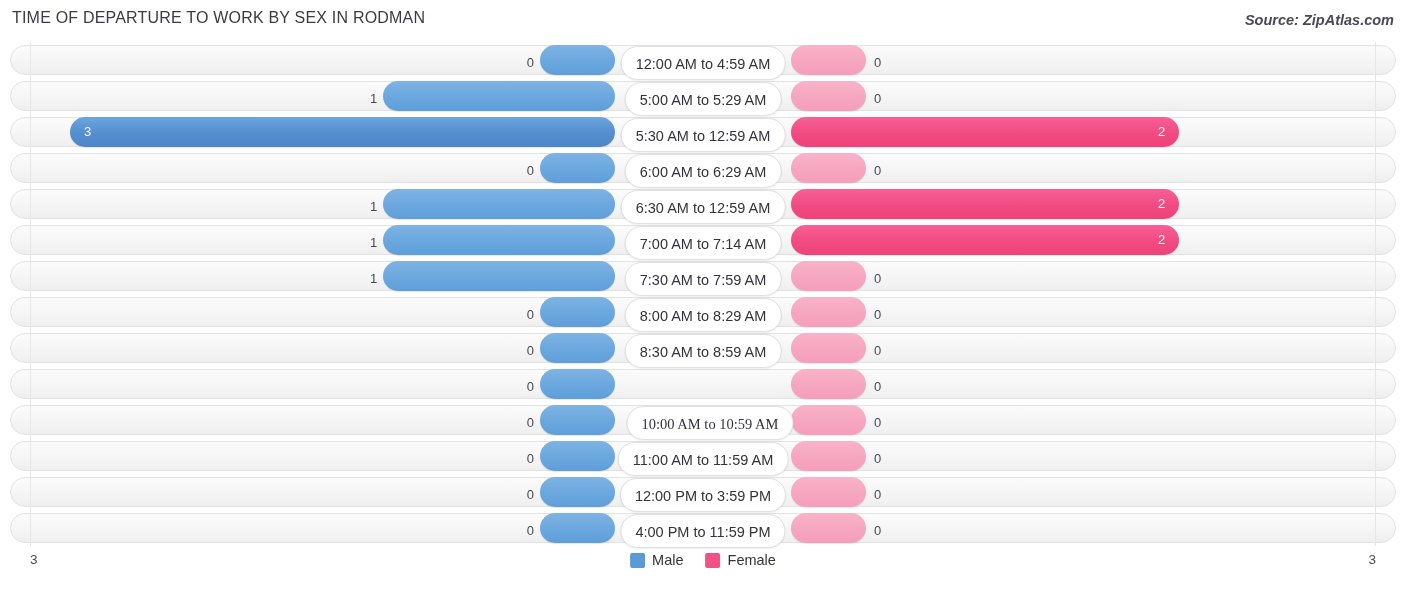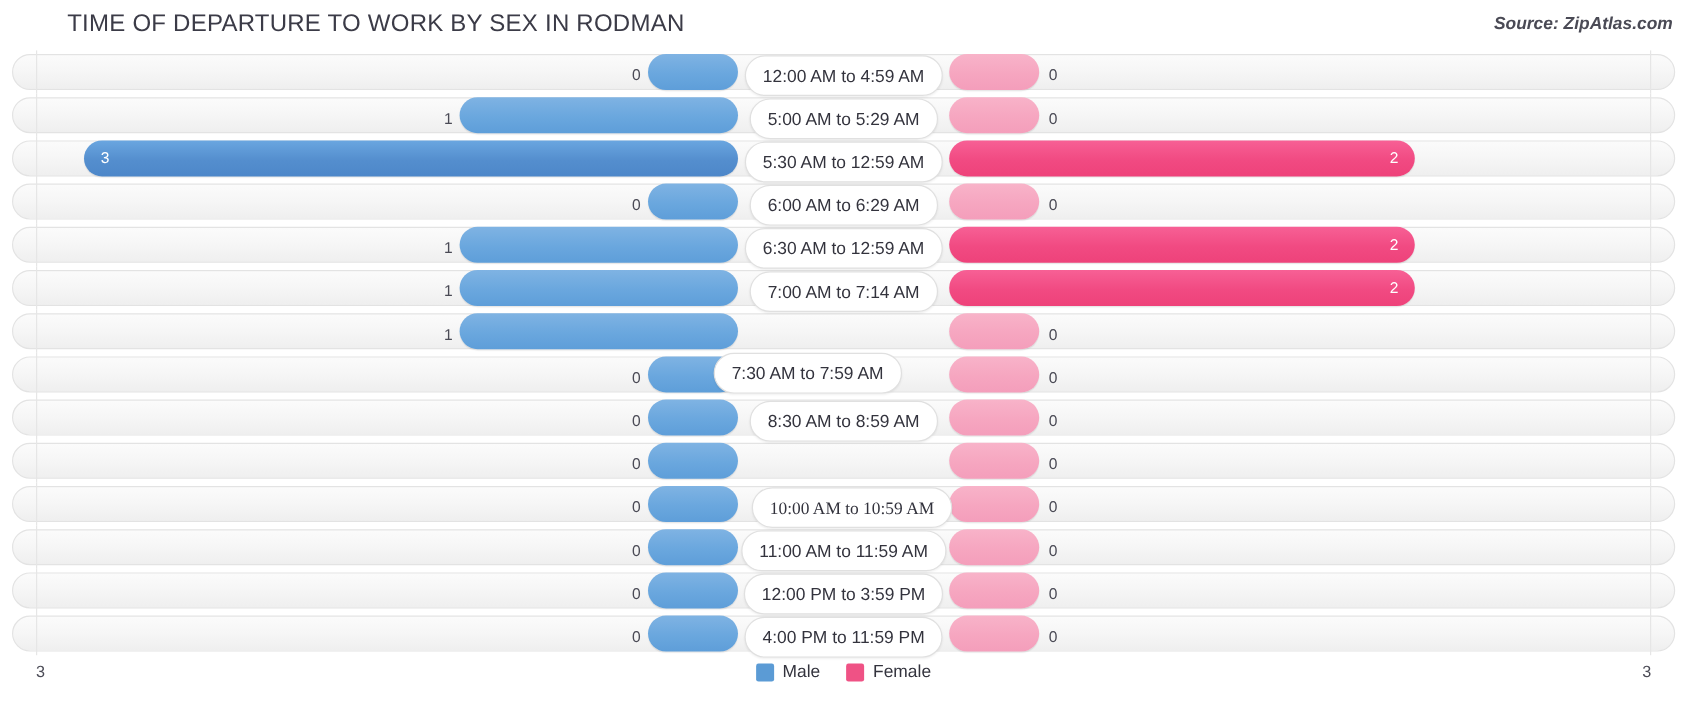--- a/index.html
+++ b/index.html
@@ -16,26 +16,25 @@
   
   .header {
     position: relative;
     height: 42px;
     padding: 0 12px;
   }
   .chart-title {
     position: absolute;
     left: 12px;
     top: 9px;
-    font-size: 20px;
+    font-size: 16px;
     font-weight: 400;
     color: #3b3b47;
     letter-spacing: .2px;
     white-space: nowrap;
-    margin-left: 44px;
   }
   .chart-source {
     position: absolute;
     right: 12px;
     top: 12px;
     font-size: 14.5px;
     font-style: italic;
     font-weight: 700;
     color: #4a4a55;
     white-space: nowrap;
@@ -271,32 +270,33 @@
     </div>
     <div class="row">
       <div class="track"></div>
       <div class="gridline" style="left: 20px;"></div>
       <div class="gridline" style="right: 20px;"></div>
       <div class="bars">
         <div class="val" style="left: 351.333px; width: 16px; text-align: right;">1</div>
         <div class="bar bar-male bar-fill-male" style="left: 373.333px; width: 231.667px;"></div>
         <div class="val" style="left: 864px; width: 16px; text-align: left;">0</div>
         <div class="bar bar-female bar-fill-female" style="left: 781px; width: 75px;"></div>
-        <div class="cat-pill" style="left: 663px; margin-top: 32px;">7:30 AM to 7:59 AM</div>
-      </div>
-    </div>
-    <div class="row">
-      <div class="track"></div>
-      <div class="gridline" style="left: 20px;"></div>
-      <div class="gridline" style="right: 20px;"></div>
-      <div class="bars">
-        <div class="val" style="left: 508px; width: 16px; text-align: right;">0</div>
-        <div class="bar bar-male bar-fill-male" style="left: 530px; width: 75px;"></div>
-        <div class="val" style="left: 864px; width: 16px; text-align: left;">0</div>
-        <div class="bar bar-female bar-fill-female" style="left: 781px; width: 75px;"></div>
+        <div class="cat-pill" style="left: 693px;">7:30 AM to 7:59 AM</div>
+      </div>
+    </div>
+    <div class="row">
+      <div class="track"></div>
+      <div class="gridline" style="left: 20px;"></div>
+      <div class="gridline" style="right: 20px;"></div>
+      <div class="bars">
+        <div class="val" style="left: 508px; width: 16px; text-align: right;">0</div>
+        <div class="bar bar-male bar-fill-male" style="left: 530px; width: 75px;"></div>
+        <div class="val" style="left: 864px; width: 16px; text-align: left;">0</div>
+        <div class="bar bar-female bar-fill-female" style="left: 781px; width: 75px;"></div>
+        <div class="cat-pill" style="left: 693px;">8:00 AM to 8:29 AM</div>
       </div>
     </div>
     <div class="row">
       <div class="track"></div>
       <div class="gridline" style="left: 20px;"></div>
       <div class="gridline" style="right: 20px;"></div>
       <div class="bars">
         <div class="val" style="left: 508px; width: 16px; text-align: right;">0</div>
         <div class="bar bar-male bar-fill-male" style="left: 530px; width: 75px;"></div>
         <div class="val" style="left: 864px; width: 16px; text-align: left;">0</div>

